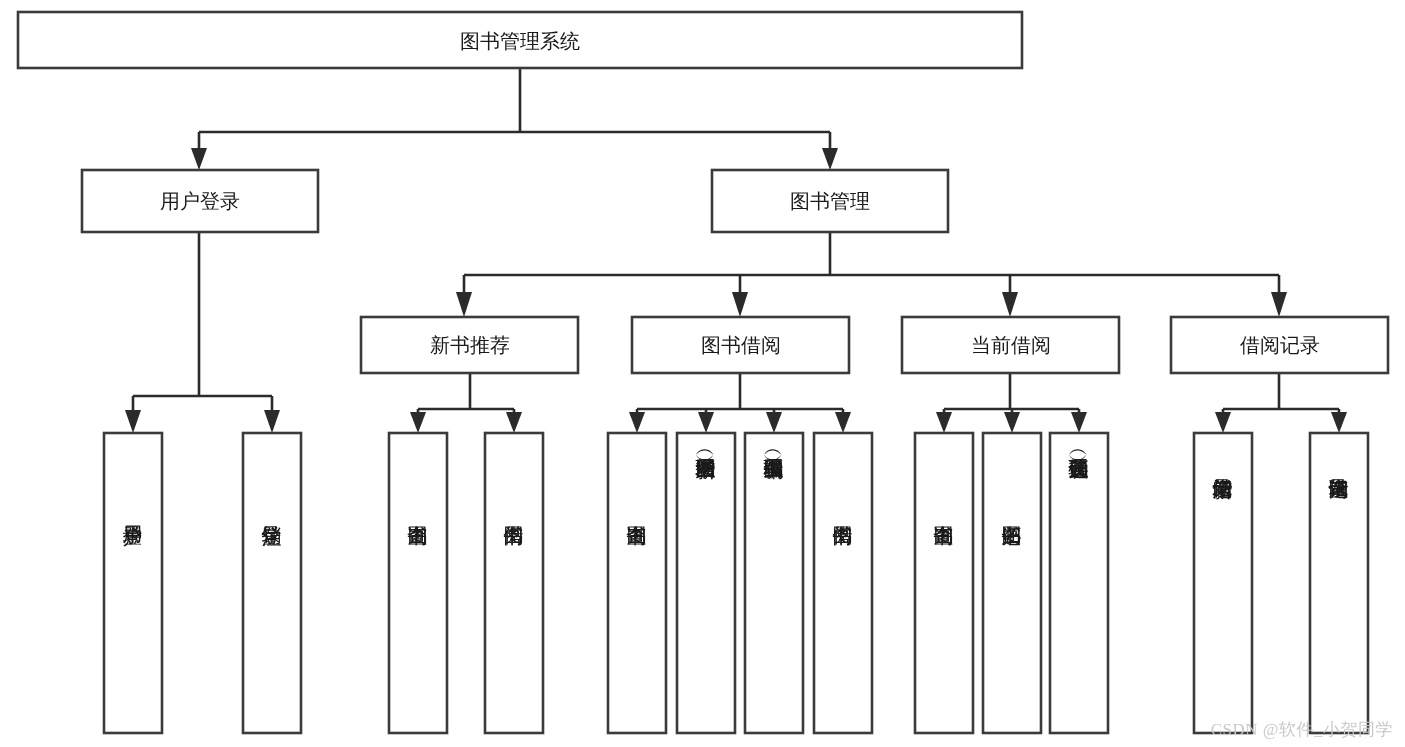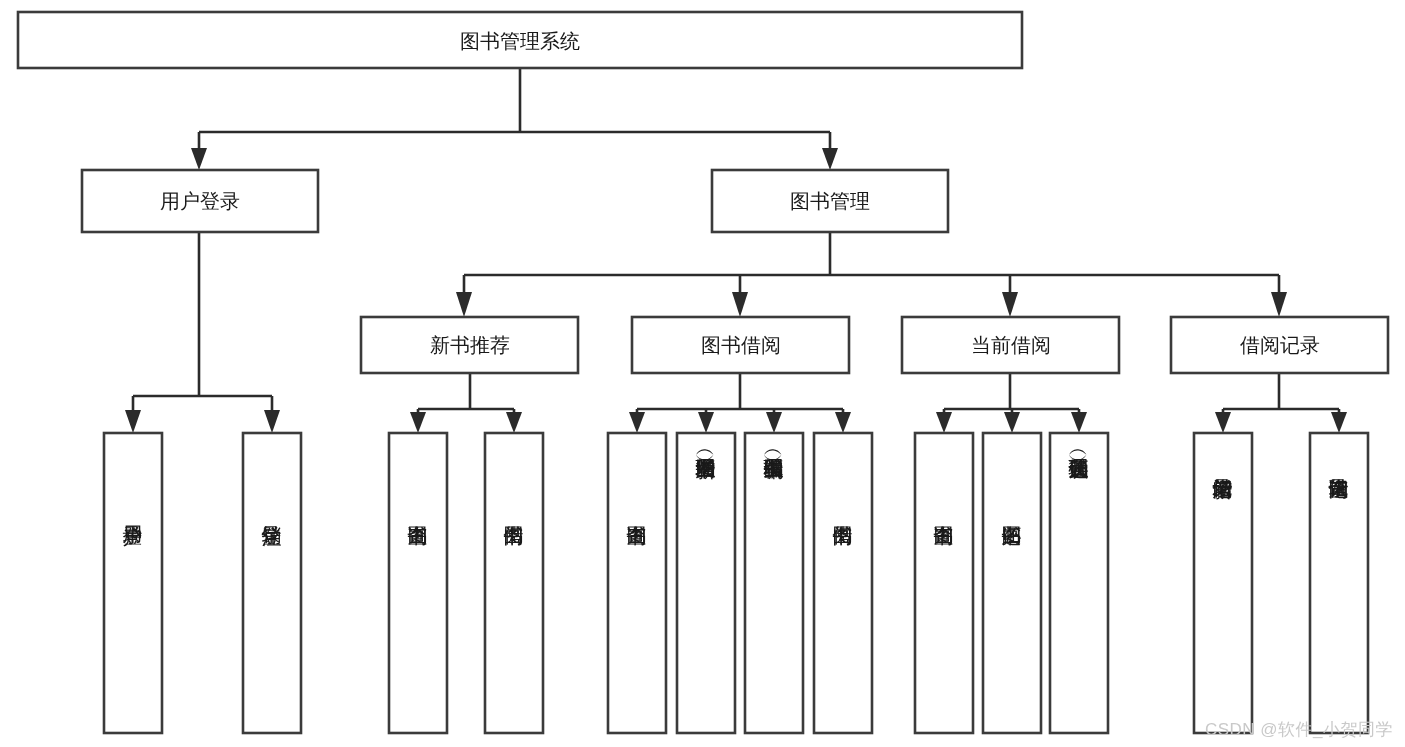--- a/index.html
+++ b/index.html
@@ -54,21 +54,21 @@
     font-size: 20px;
     fill: #1a1a1a;
     text-anchor: middle;
     writing-mode: vertical-rl;
     glyph-orientation-vertical: 0;
   }
   .watermark {
     position: absolute;
     right: 12px;
     bottom: 6px;
-    font-family: Liberation Sans, sans-serif;
+    font-family: Liberation Serif, serif;
     font-size: 17px;
     color: #c9c9c9;
     letter-spacing: 0.5px;
     white-space: nowrap;
     user-select: none;
   }
 </style>
 </head>
 <body>
 

